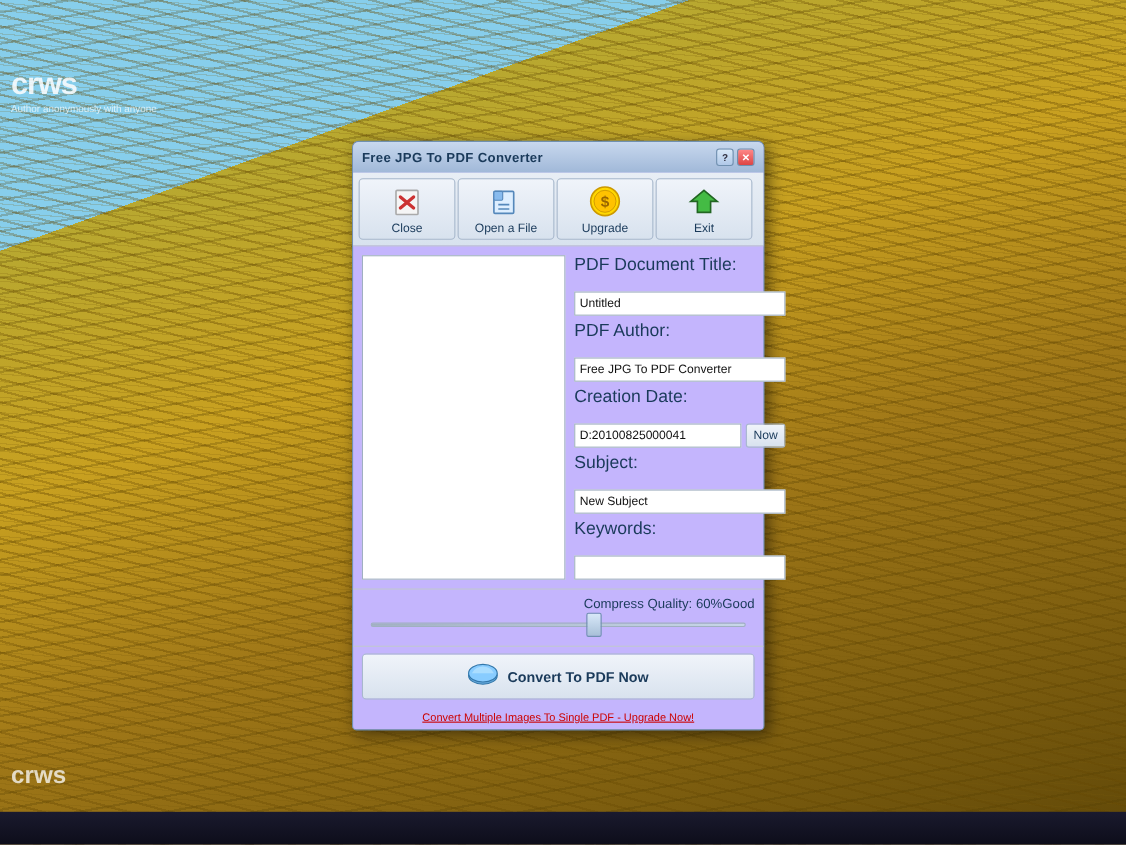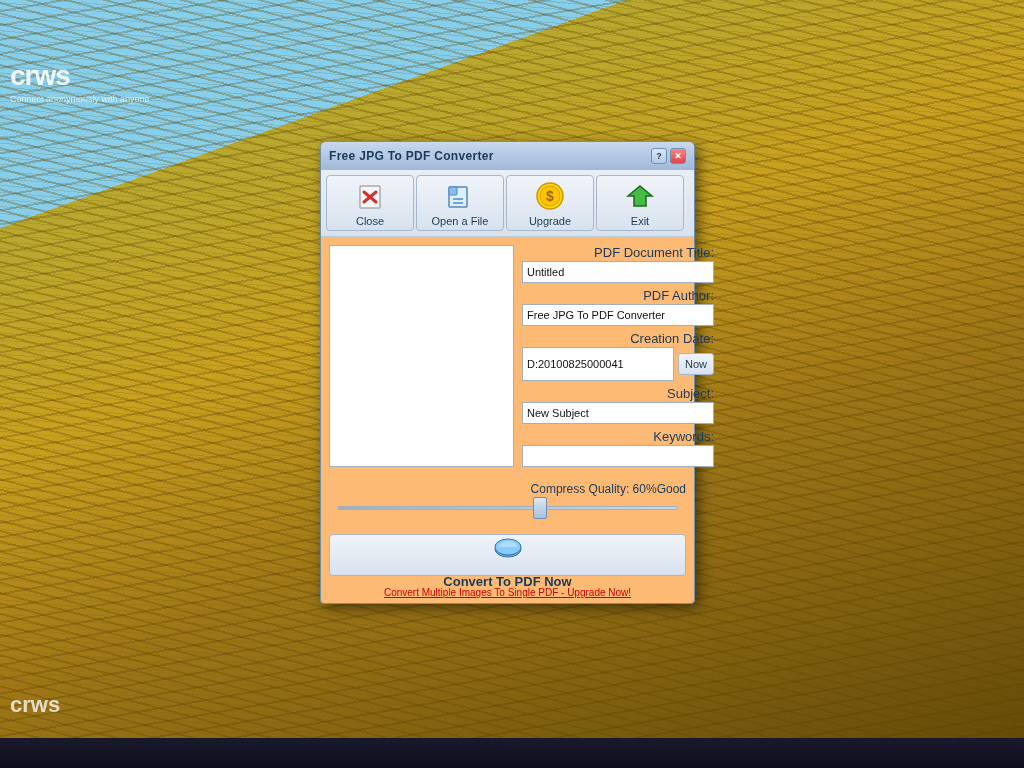--- a/index.html
+++ b/index.html
@@ -92,24 +92,24 @@
       font-size: 22px;
       font-weight: bold;
       font-family: Arial, sans-serif;
       opacity: 0.75;
       z-index: 5;
     }
 
     
     .dialog {
       position: absolute;
-      top: 141px;
+      top: 128px;
       left: 320px;
       width: 375px;
-      background: #fdba74;
+      background: #c4b5fd;
       border: 1px solid #7090B0;
       border-radius: 6px 6px 4px 4px;
       box-shadow: 4px 4px 14px rgba(0,0,0,0.5);
       z-index: 100;
     }
 
     .dialog-titlebar {
       background: linear-gradient(to bottom, #C8D8EE, #A0B8D8);
       border-radius: 5px 5px 0 0;
       padding: 5px 8px;
@@ -222,24 +222,23 @@
 
     
     .form-panel {
       flex: 1;
       display: flex;
       flex-direction: column;
       gap: 5px;
     }
 
     .form-label {
-      font-size: 13px;
-      color: #1a3a5a;
-      margin-bottom: 1px;
-      text-align: right;
+      font-size: 16px;
+      color: #1a3a5a;
+      margin-bottom: 15px;
     }
 
     .form-input {
       width: 100%;
       height: 22px;
       border: 1px solid #A0B0C0;
       background: white;
       font-size: 11px;
       padding: 2px 4px;
       color: #111;
@@ -247,21 +246,21 @@
     }
 
     .date-row {
       display: flex;
       gap: 4px;
       align-items: center;
     }
 
     .date-input {
       flex: 1;
-      height: 34px;
+      height: 22px;
       border: 1px solid #A0B0C0;
       background: white;
       font-size: 11px;
       padding: 2px 4px;
       color: #111;
       outline: none;
     }
 
     .now-btn {
       height: 22px;
@@ -336,45 +335,45 @@
     }
 
     .convert-btn {
       width: 100%;
       height: 42px;
       background: linear-gradient(to bottom, #F0F4FA, #D8E2EE);
       border: 1px solid #A8B8CC;
       border-radius: 4px;
       display: flex;
       align-items: center;
+      justify-content: center;
       gap: 8px;
       cursor: pointer;
       font-size: 13px;
       font-weight: bold;
       color: #1a3a5a;
-      flex-direction: column;
     }
 
     .upgrade-link {
       display: block;
       text-align: center;
       padding: 5px;
       font-size: 10px;
       color: #CC0000;
       text-decoration: underline;
       cursor: pointer;
     }
   </style>
 </head>
 <body>
 
 <div class="desktop-bg"></div>
 
 <div class="brand-text">crws</div>
-<div class="brand-subtitle">Connect anonymously with anyone</div>
+<div class="brand-subtitle">Author anonymously with anyone</div>
 <div class="brand-text-bottom">crws</div>
 
 <div class="taskbar"></div>
 
 <div class="dialog">
 
   <div class="dialog-titlebar">
     <span class="dialog-title">Free JPG To PDF Converter</span>
     <div class="titlebar-buttons">
       <div class="titlebar-btn btn-help">?</div>

